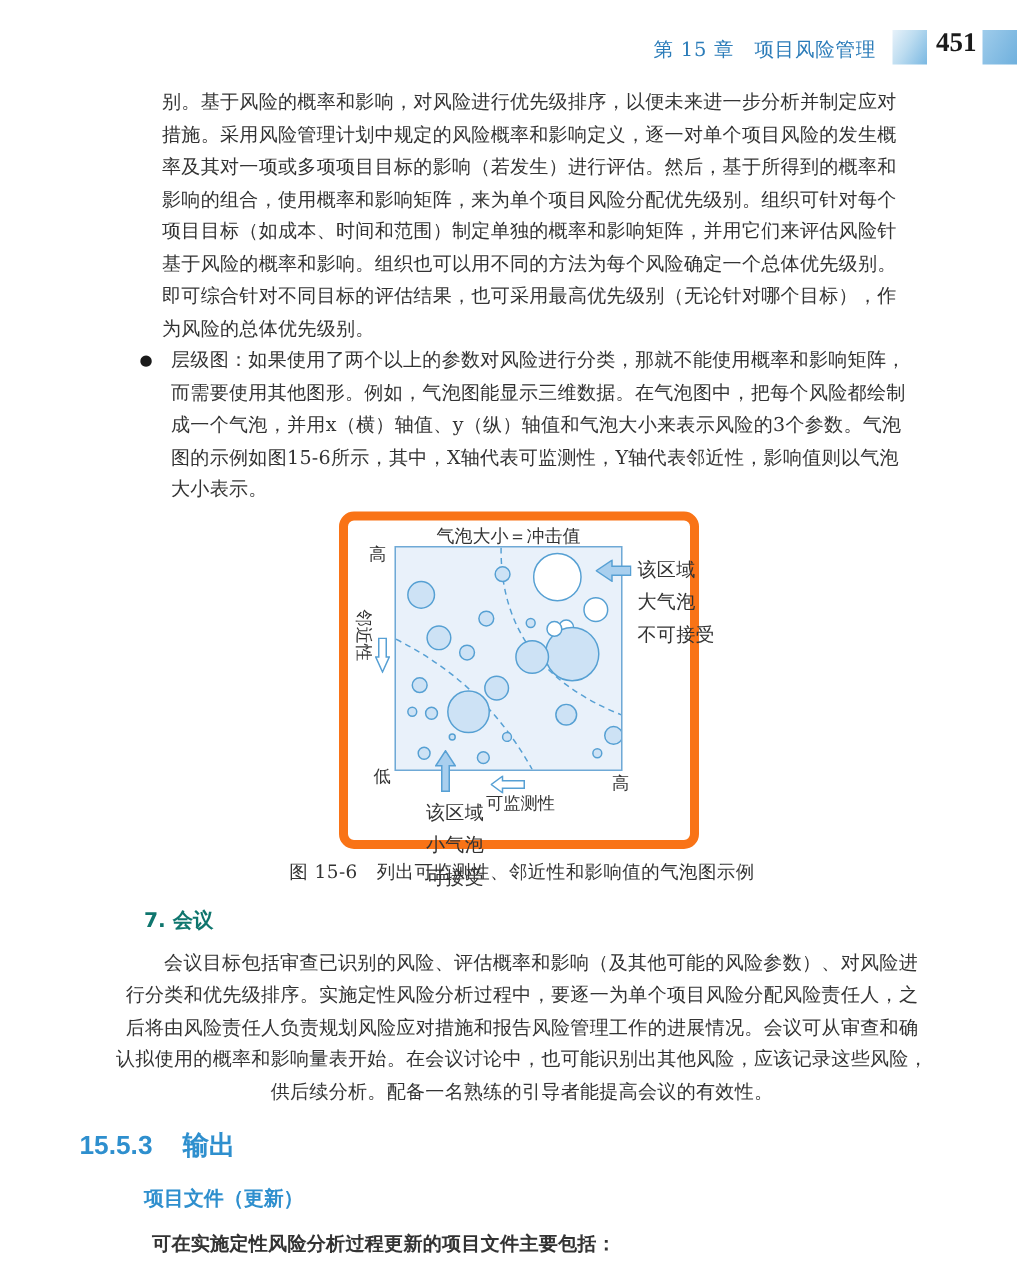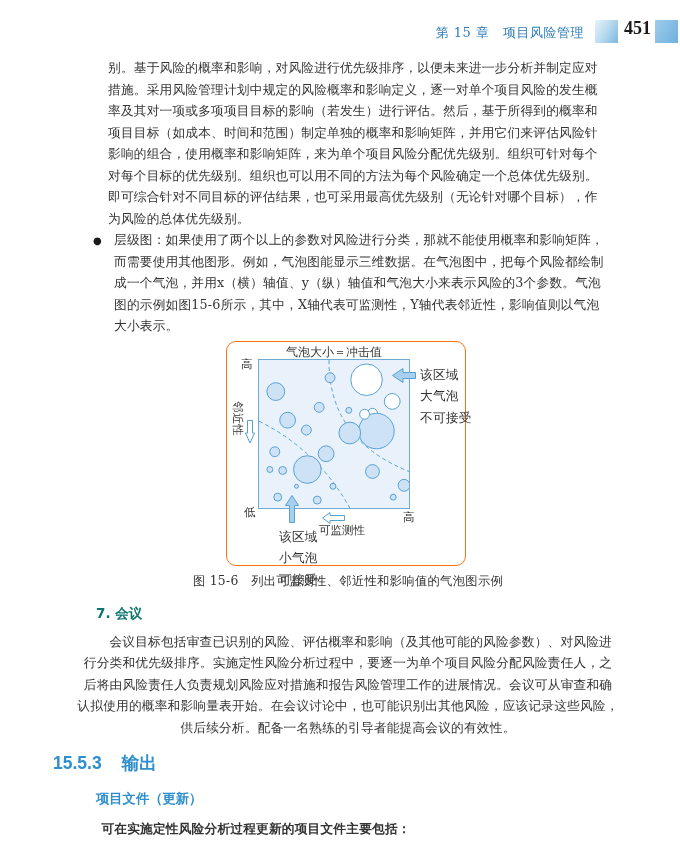--- a/index.html
+++ b/index.html
@@ -20,21 +20,21 @@
   
   .content{position:absolute;top:57px;left:0;right:0;padding:0 60px 0 76px;}
   .bline{line-height:21.5px;font-size:12.7px;white-space:nowrap;letter-spacing:.2px;}
   .cont-block{margin-left:32px;}
   .bullet-item{position:relative;padding-left:38px;}
   .bullet-marker{position:absolute;left:17px;top:1px;font-size:10px;color:#1a1a1a;line-height:21.5px;}
   .indent-first .bline:first-child{text-indent:2em;}
   
   .fig-wrap{margin-top:4px;}
   .fig-box{position:relative;margin-left:150px;width:240px;height:225px;background:#fff;
-    border:1px solid #f97316;border-radius:10px;box-sizing:border-box;}
+    border:6px solid #f97316;border-radius:10px;box-sizing:border-box;}
   .fig-title{position:absolute;left:31px;top:2px;width:152px;text-align:center;
     font-size:12px;color:#333;white-space:nowrap;}
   .plot{position:absolute;left:31px;top:17px;width:152px;height:150px;background:#e9f1fa;
     border:1px solid #6fa9d6;box-sizing:border-box;}
   .plot svg{display:block;width:150px;height:148px;}
   .bubble{fill:#cde2f5;stroke:#56a0d3;stroke-width:1;}
   .bubble.white{fill:#ffffff;}
   .curve{fill:none;stroke:#57a0d4;stroke-width:1;stroke-dasharray:4 3;}
   .axis-lab{position:absolute;font-size:11.5px;color:#333;white-space:nowrap;}
   .ylab{position:absolute;left:-7px;top:69px;font-size:11.5px;color:#333;
@@ -64,23 +64,23 @@
     <span class="hdr-num">451</span>
     <span class="hdr-solid"></span>
   </div>
 
   <div class="content">
 
     <div class="cont-block">
         <div class="bline">别。基于风险的概率和影响，对风险进行优先级排序，以便未来进一步分析并制定应对</div>
         <div class="bline">措施。采用风险管理计划中规定的风险概率和影响定义，逐一对单个项目风险的发生概</div>
         <div class="bline">率及其对一项或多项项目目标的影响（若发生）进行评估。然后，基于所得到的概率和</div>
+        <div class="bline">影响的组合，使用概率和影响矩阵，来为单个项目风险分配优先级别。组织可针对每个</div>
         <div class="bline">项目目标（如成本、时间和范围）制定单独的概率和影响矩阵，并用它们来评估风险针</div>
-        <div class="bline">影响的组合，使用概率和影响矩阵，来为单个项目风险分配优先级别。组织可针对每个</div>
-        <div class="bline">对每个目标的优先级别。组织也可以用不同的方法为每个风险确定一个总体优先级别。</div>
+        <div class="bline">基于风险的概率和影响。组织也可以用不同的方法为每个风险确定一个总体优先级别。</div>
         <div class="bline">即可综合针对不同目标的评估结果，也可采用最高优先级别（无论针对哪个目标），作</div>
         <div class="bline">为风险的总体优先级别。</div>
       </div>
 
     <div class="bullet-item">
       <span class="bullet-marker">●</span>
       <div>
           <div class="bline">层级图：如果使用了两个以上的参数对风险进行分类，那就不能使用概率和影响矩阵，</div>
           <div class="bline">而需要使用其他图形。例如，气泡图能显示三维数据。在气泡图中，把每个风险都绘制</div>
           <div class="bline">成一个气泡，并用x（横）轴值、y（纵）轴值和气泡大小来表示风险的3个参数。气泡</div>

